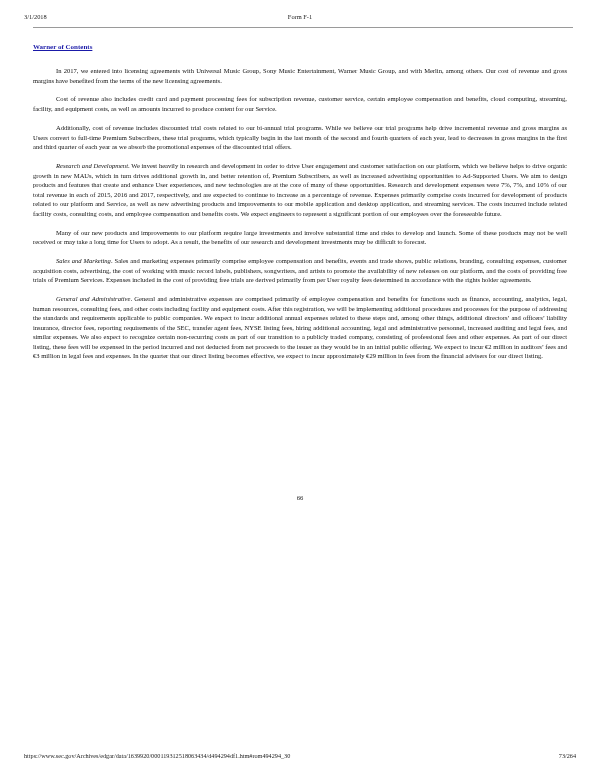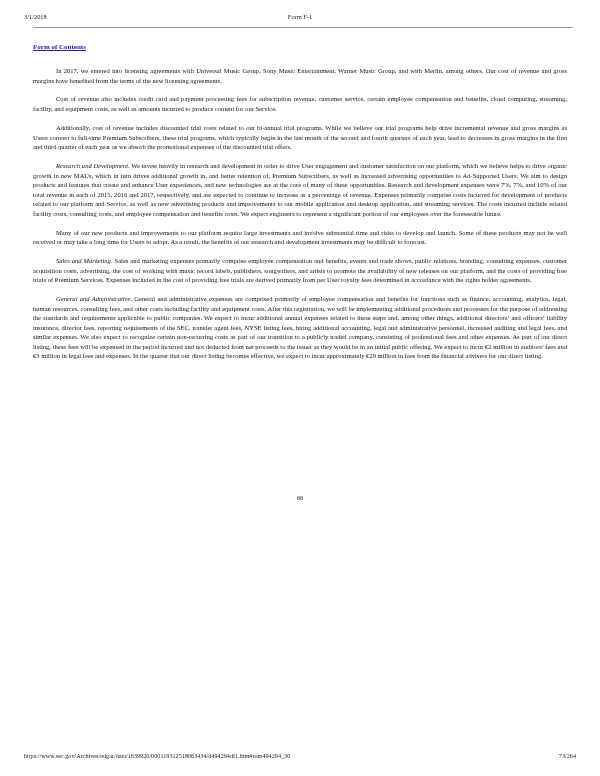--- a/index.html
+++ b/index.html
@@ -102,21 +102,21 @@
 </head>
 <body>
 
 <div class="print-header">
   <span class="date">3/1/2018</span>
   <span class="title">Form F-1</span>
 </div>
 
 <div class="header-rule"></div>
 
-<a class="toc-link">Form of Contents</a>
+<a class="toc-link">Warner of Contents</a>
 
 <div class="content">
   <p>
     <em></em><span>In 2017, we entered into licensing agreements with Universal Music Group, Sony Music Entertainment, Warner Music Group, and with Merlin, among others. Our cost of revenue and gross margins have benefited from the terms of the new licensing agreements.</span>
   </p>
   <p>
     <em></em><span>Cost of revenue also includes credit card and payment processing fees for subscription revenue, customer service, certain employee compensation and benefits, cloud computing, streaming, facility, and equipment costs, as well as amounts incurred to produce content for our Service.</span>
   </p>
   <p>
     <em></em><span>Additionally, cost of revenue includes discounted trial costs related to our bi-annual trial programs. While we believe our trial programs help drive incremental revenue and gross margins as Users convert to full-time Premium Subscribers, these trial programs, which typically begin in the last month of the second and fourth quarters of each year, lead to decreases in gross margins in the first and third quarter of each year as we absorb the promotional expenses of the discounted trial offers.</span>

